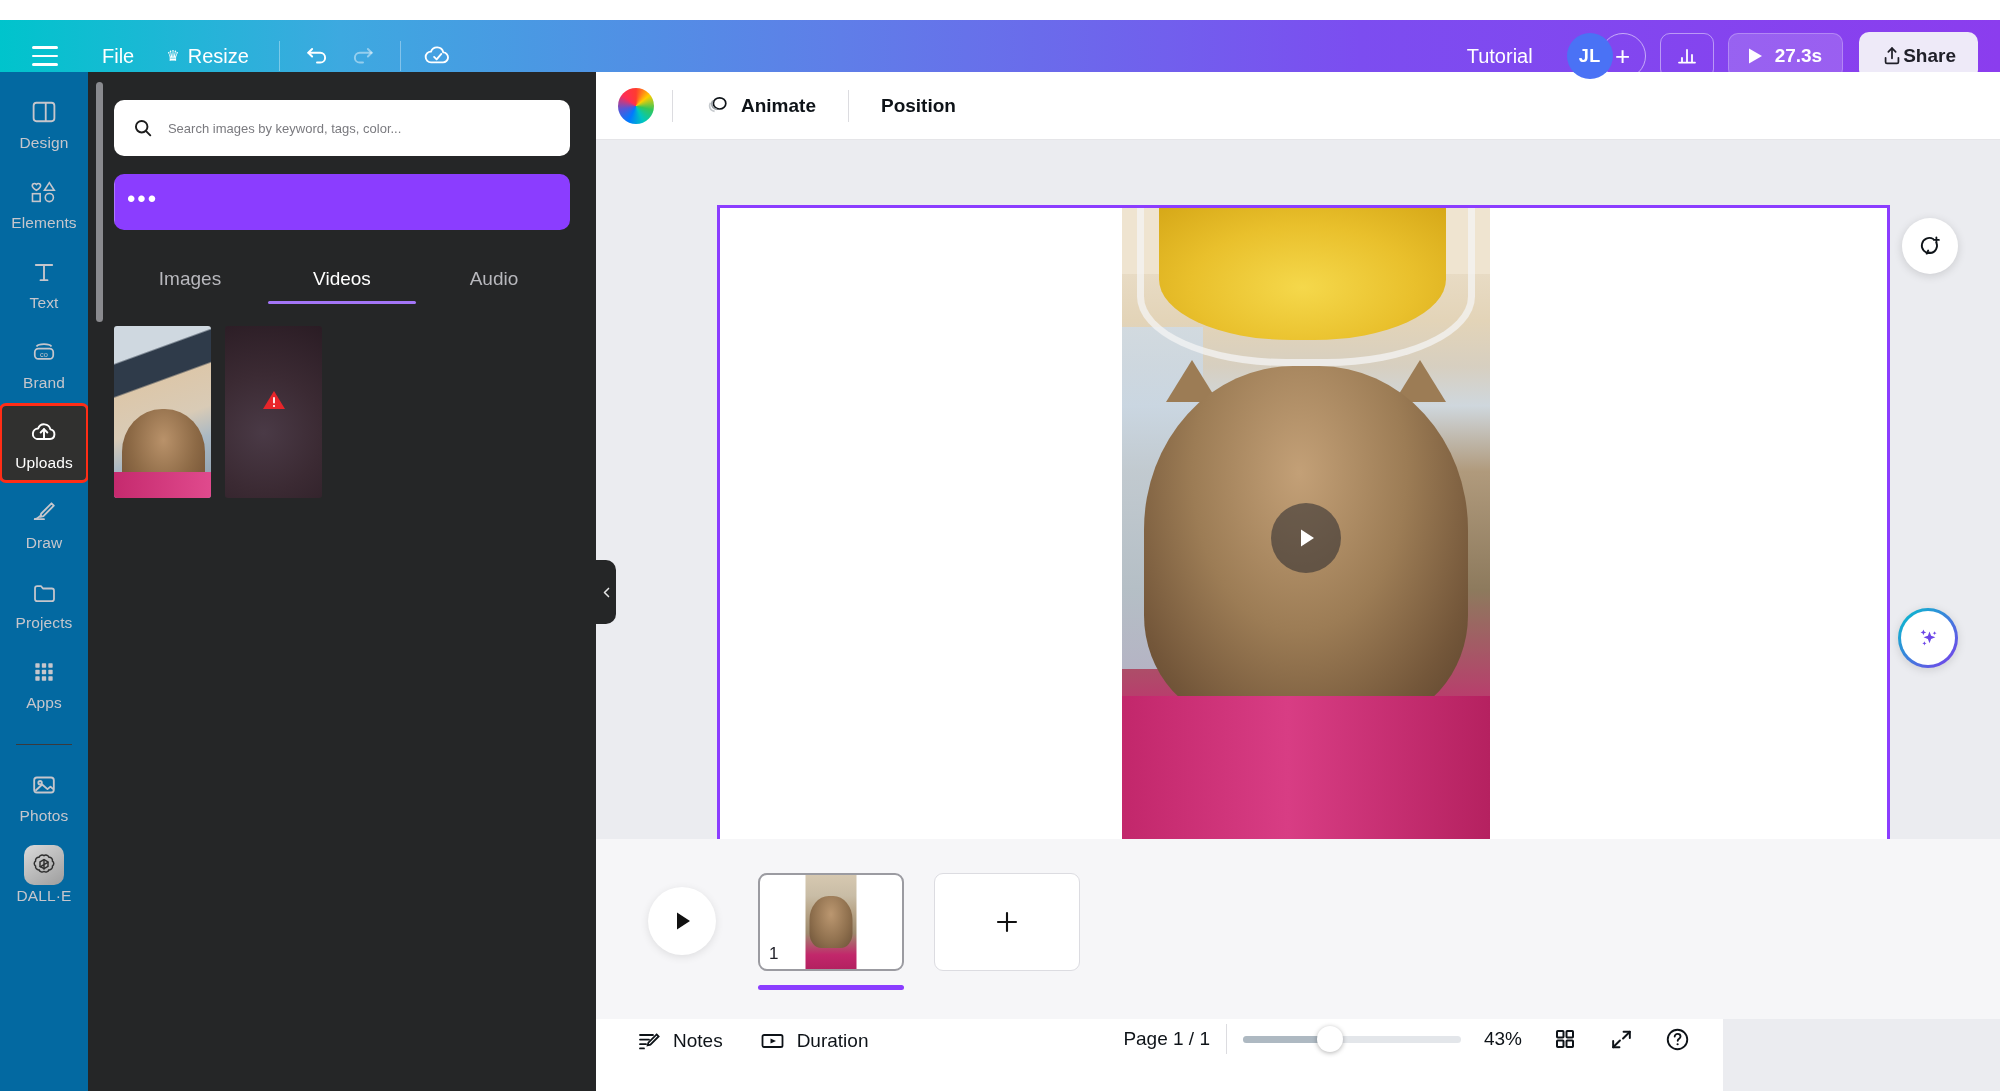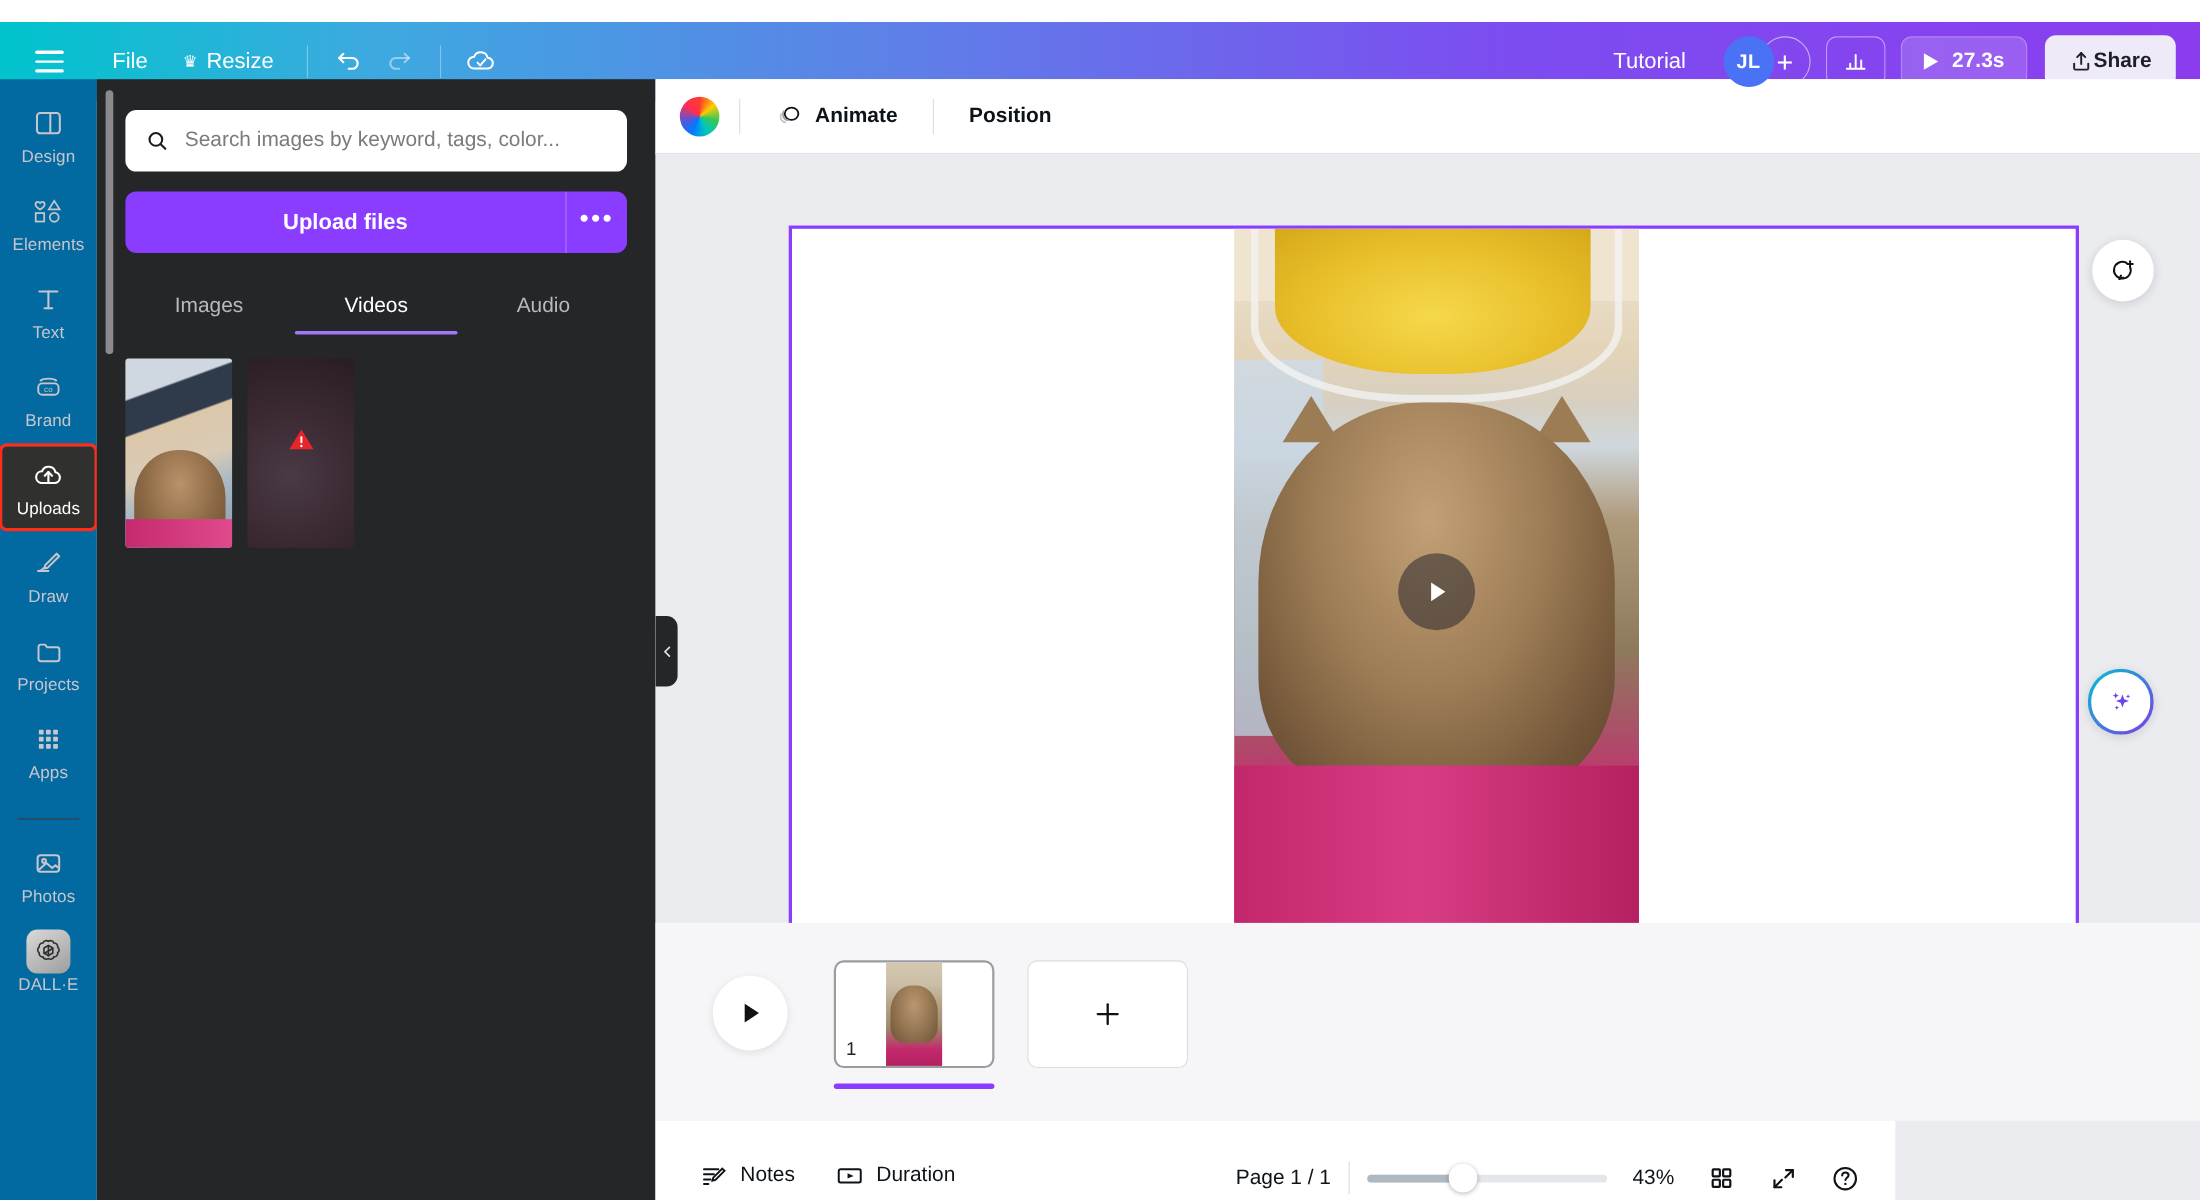--- a/index.html
+++ b/index.html
@@ -68,21 +68,21 @@
   
   .panel {
     position: absolute; top: 72px; left: 88px; width: 508px; height: 1019px;
     background: #252627;
   }
   .panel-scroll { position: absolute; left: 8px; top: 10px; width: 7px; height: 240px;
     background: #8a8a8e; border-radius: 4px; }
   .panel-inner { padding: 28px 26px 0 26px; }
   .search-box { height: 56px; background: #fff; border-radius: 10px; display: flex;
     align-items: center; padding: 0 18px; gap: 14px; }
-  .search-box input { border: none; outline: none; font-size: 19px; color: #2b2b2b;
+  .search-box input { border: none; outline: none; font-size: 13px; color: #2b2b2b;
     width: 100%; font-family: "Liberation Sans", sans-serif; background: transparent; }
   .search-box input::placeholder { color: #7a7a7f; }
   .upload-row { display: flex; margin-top: 18px; height: 56px;
     background: #8b3dff; border-radius: 10px; overflow: hidden; }
   .upload-main { flex: 1; display: flex; align-items: center; justify-content: center;
     color: #fff; font-size: 20px; font-weight: bold; cursor: pointer; }
   .upload-more { width: 56px; display: flex; align-items: center; justify-content: center;
     border-left: 1px solid rgba(255,255,255,0.3); cursor: pointer; color: #fff;
     font-size: 24px; letter-spacing: 2px; line-height: 0; padding-bottom: 7px; }
   .record-btn { margin-top: 16px; height: 54px; border: 1px solid #4a4a4d; border-radius: 10px;
@@ -190,21 +190,21 @@
     background: radial-gradient(ellipse at 50% 35%,#bb9770 0%,#8e6f4d 60%,#6b5137 100%);
     border-radius: 45% 45% 28% 28%; }
   .page-progress { position: absolute; left: 162px; top: 146px; width: 146px; height: 5px;
     background: #8b3dff; border-radius: 3px; }
   .page-add { position: absolute; left: 338px; top: 34px; width: 146px; height: 98px;
     background: #fff; border: 1.5px solid #dcdce1; border-radius: 9px;
     display: flex; align-items: center; justify-content: center; cursor: pointer; }
 
   
   .bottombar { position: absolute; left: 0; bottom: 0; width: 1127px; height: 72px;
-    background: #fff; display: flex; align-items: flex-end; padding: 0 26px; }
+    background: #fff; display: flex; align-items: flex-start; padding: 0 26px; }
   .bb-item { display: flex; align-items: center; gap: 11px; font-size: 19px;
     color: #0e1318; padding: 9px 14px; border-radius: 8px; cursor: pointer; margin-right: 8px; }
   .bb-right { margin-left: auto; display: flex; align-items: center; gap: 16px; }
   .page-ind { font-size: 19px; color: #0e1318; }
   .bb-sep { width: 1px; height: 30px; background: #dcdce0; }
   .zoom-slider { position: relative; width: 218px; height: 7px; background: #e3e6ea;
     border-radius: 4px; cursor: pointer; }
   .zoom-fill { position: absolute; left: 0; top: 0; height: 7px; width: 40%;
     background: #aeb9c2; border-radius: 4px; }
   .zoom-knob { position: absolute; left: 40%; top: 50%; transform: translate(-50%,-50%);
@@ -417,23 +417,20 @@
 
       <div class="search-box">
         <svg width="24" height="24" viewBox="0 0 24 24" fill="none" stroke="#1c1c1c" stroke-width="2.1" stroke-linecap="round">
           <circle cx="10.6" cy="10.6" r="6.3"></circle>
             <line x1="15.4" y1="15.4" x2="20" y2="20"></line>
         </svg>
         <input type="text" placeholder="Search images by keyword, tags, color..." style="">
       </div>
 
       <div class="upload-row">
-        <div class="upload-main">
-          <span>Upload files</span>
-        </div>
         <div class="upload-more">•••</div>
       </div>
 
 
       <div class="tabs">
         <div class="tab">
           <span>Images</span>
         </div>
         <div class="tab active">
           <span>Videos</span>

